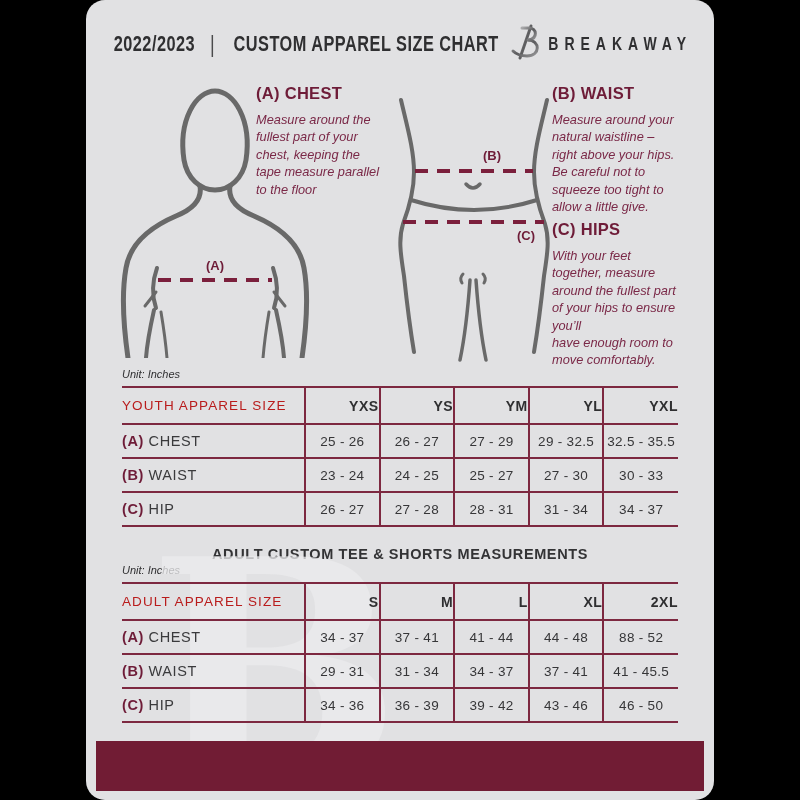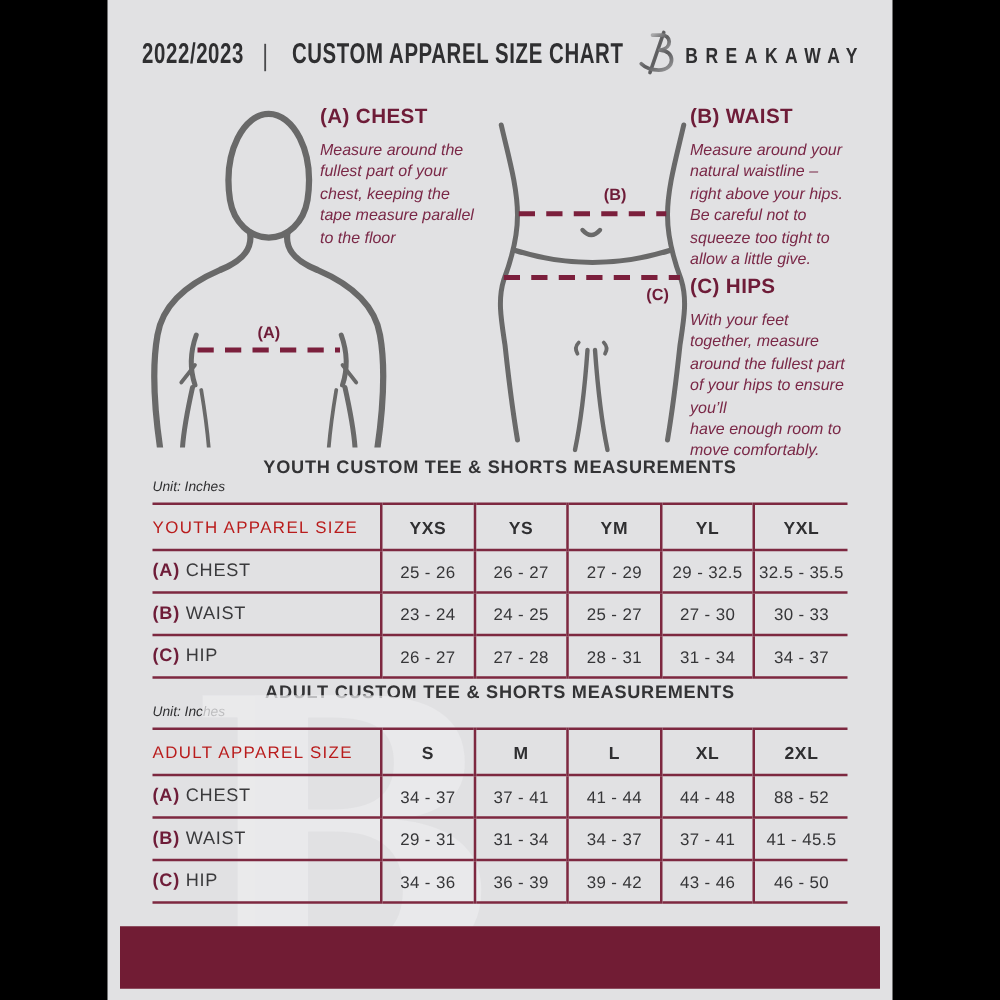--- a/index.html
+++ b/index.html
@@ -12,21 +12,21 @@
     --paper:#e1e1e3;
   }
   html,body{margin:0;padding:0;}
   body{
     width:800px;height:800px;background:#000;
     font-family:"Liberation Sans",sans-serif;
     overflow:hidden;
   }
   .doc{
     position:relative;width:628px;height:800px;margin:0 auto;
-    background:var(--paper);overflow:hidden;
+    background:var(--paper);overflow:hidden;border-radius:19px;
   }
   
   .header{
     position:absolute;top:24px;left:26px;right:22px;height:40px;
     display:flex;align-items:center;justify-content:space-between;
   }
   .hdr-left{display:flex;align-items:center;gap:13px;color:#2f2f31;}
   .hdr-txt{
     display:inline-block;font-weight:700;font-size:17px;letter-spacing:.5px;
     transform:scaleY(1.35) scaleX(.96);transform-origin:center;
@@ -76,21 +76,21 @@
   table.size-table th,table.size-table td{
     border-left:2px solid var(--border);padding:0;background:transparent;
   }
   table.size-table tr > *:first-child{border-left:none;}
   tr.hdr-row{height:37px;}
   tr.data-row{height:34px;}
   th.apparel-size{
     text-align:left;padding-left:14px;font-weight:400;font-size:13.5px;
     letter-spacing:1.1px;color:#b91c1c;
   }
-  th.size-col{font-size:14px;font-weight:700;color:#2f2f31;letter-spacing:.5px;}
+  th.size-col{font-size:14px;font-weight:700;color:#2f2f31;letter-spacing:.5px;text-align:right;}
   td.val{font-size:13.5px;text-align:center;color:#363638;font-weight:500;letter-spacing:.3px;}
   th.row-label{text-align:left;padding-left:14px;font-weight:400;font-size:14.5px;color:#3a3a3c;letter-spacing:.6px;}
   .pfx{color:var(--maroon);font-weight:800;}
   
   .watermark{
     position:absolute;left:62px;top:520px;z-index:1;
     font-size:300px;font-weight:700;color:#ececee;opacity:.75;
     line-height:1;pointer-events:none;
     font-family:"DejaVu Serif","Liberation Serif",serif;
   }
@@ -197,21 +197,20 @@
 around the fullest part
 of your hips to ensure
 you’ll
 have enough room to
 move comfortably.</p>
   </div>
 
   <div class="watermark">B</div>
 
   <div class="section sec-youth">
-    <p class="sec-title">YOUTH CUSTOM TEE &amp; SHORTS MEASUREMENTS</p>
     <p class="sec-unit">Unit: Inches</p>
     <table class="size-table">
       <colgroup>
           <col class="c-first">
           <col>
           <col>
           <col>
           <col>
           <col>
         </colgroup>

